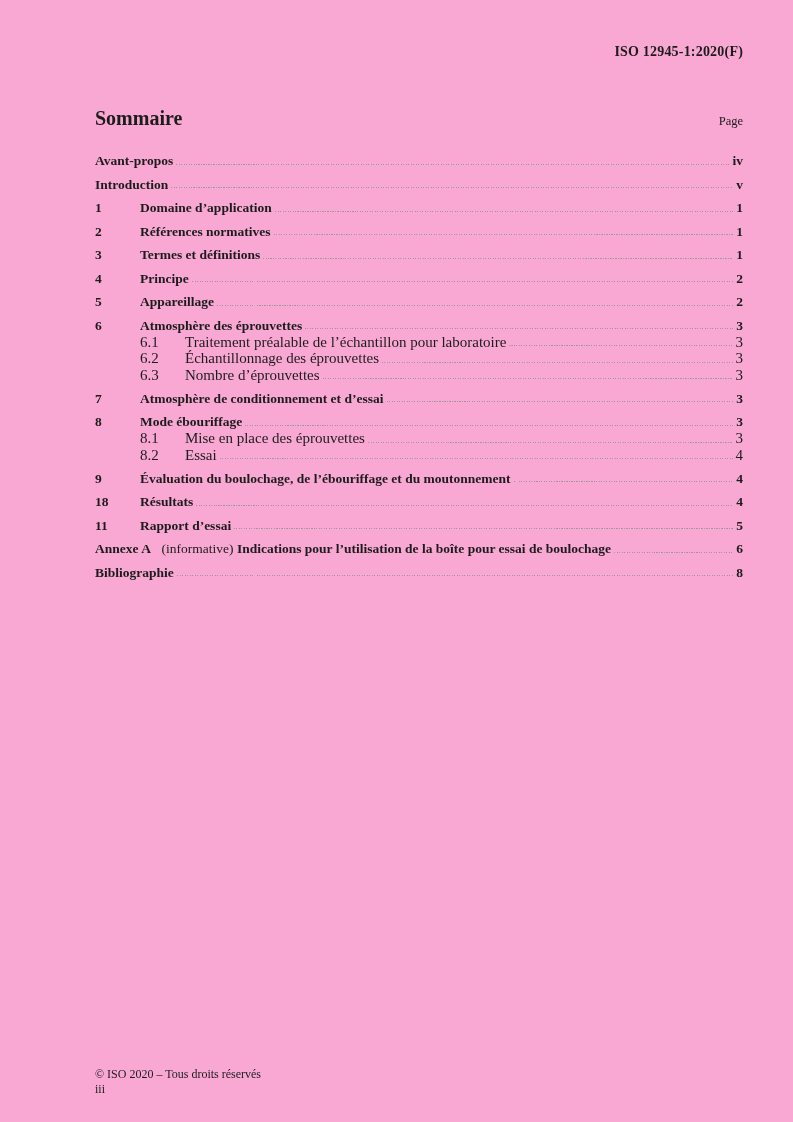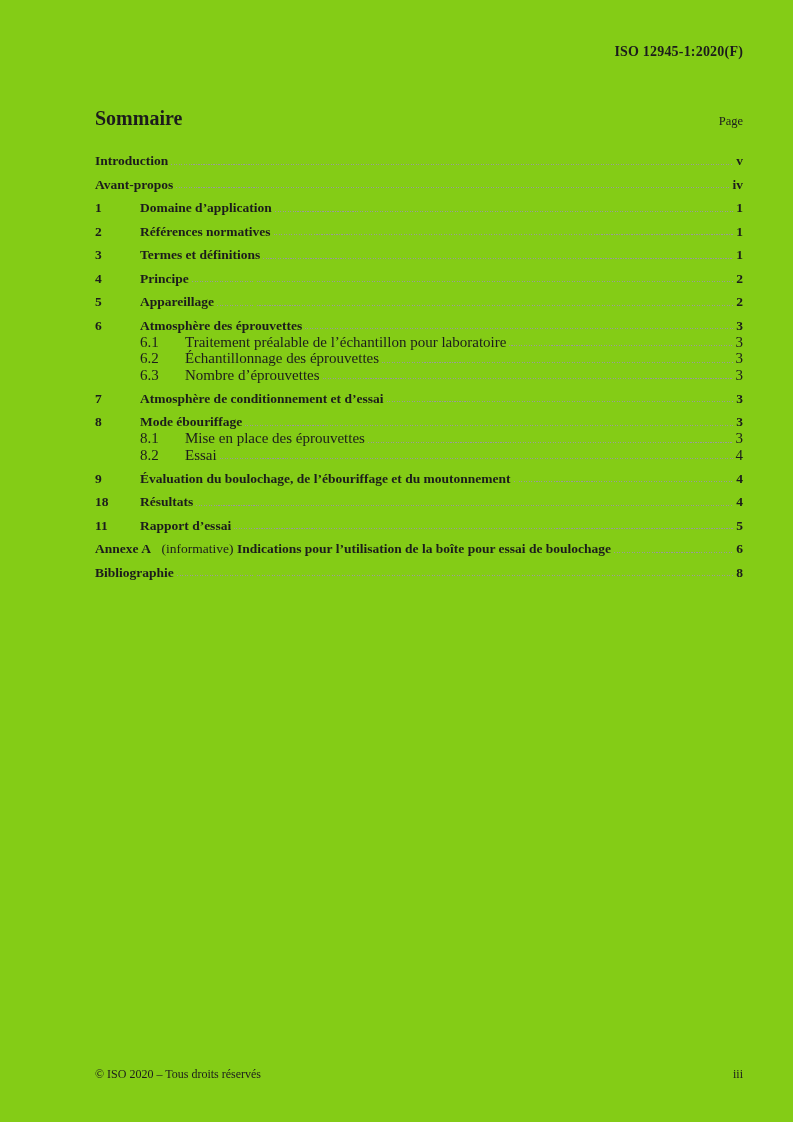--- a/index.html
+++ b/index.html
@@ -1,20 +1,20 @@
 <!DOCTYPE html>
 <html><head>
 <meta charset="utf-8">
 <style>
   html, body { margin: 0; padding: 0; background: #ffffff; }
   .page {
     position: relative;
     width: 793px;
     height: 1122px;
-    background: #84cc16;
+    background: #f9a8d4;
     font-family: "Liberation Serif", serif;
     color: #1c1c1c;
     overflow: hidden;
   }
   .doc-ref {
     position: absolute;
     top: 44px;
     right: 50px;
     font-size: 14px;
     font-weight: bold;
@@ -81,44 +81,45 @@
 
   .footer-row {
     position: absolute;
     top: 1067px;
     left: 95px;
     right: 50px;
     display: flex;
     justify-content: space-between;
     align-items: baseline;
     font-size: 12px;
+    flex-direction: column;
   }
 </style>
 </head>
 <body>
 
 <div class="page">
 
   <div class="doc-ref">ISO 12945-1:2020(F)</div>
 
   <div class="title-row">
     <h1 class="toc-title">Sommaire</h1>
     <span class="page-col-label">Page</span>
   </div>
 
   <div class="toc-list">
       <div class="toc-row lvl0">
+        <span class="ttl">Avant-propos</span>
+        <span class="leader"></span>
+        <span class="pg">iv</span>
+      </div>
+      <div class="toc-row lvl0">
         <span class="ttl">Introduction</span>
         <span class="leader"></span>
         <span class="pg">v</span>
-      </div>
-      <div class="toc-row lvl0">
-        <span class="ttl">Avant-propos</span>
-        <span class="leader"></span>
-        <span class="pg">iv</span>
       </div>
       <div class="toc-row lvl1">
         <span class="num">1</span>
         <span class="ttl">Domaine d’application</span>
         <span class="leader"></span>
         <span class="pg">1</span>
       </div>
       <div class="toc-row lvl1">
         <span class="num">2</span>
         <span class="ttl">Références normatives</span>

